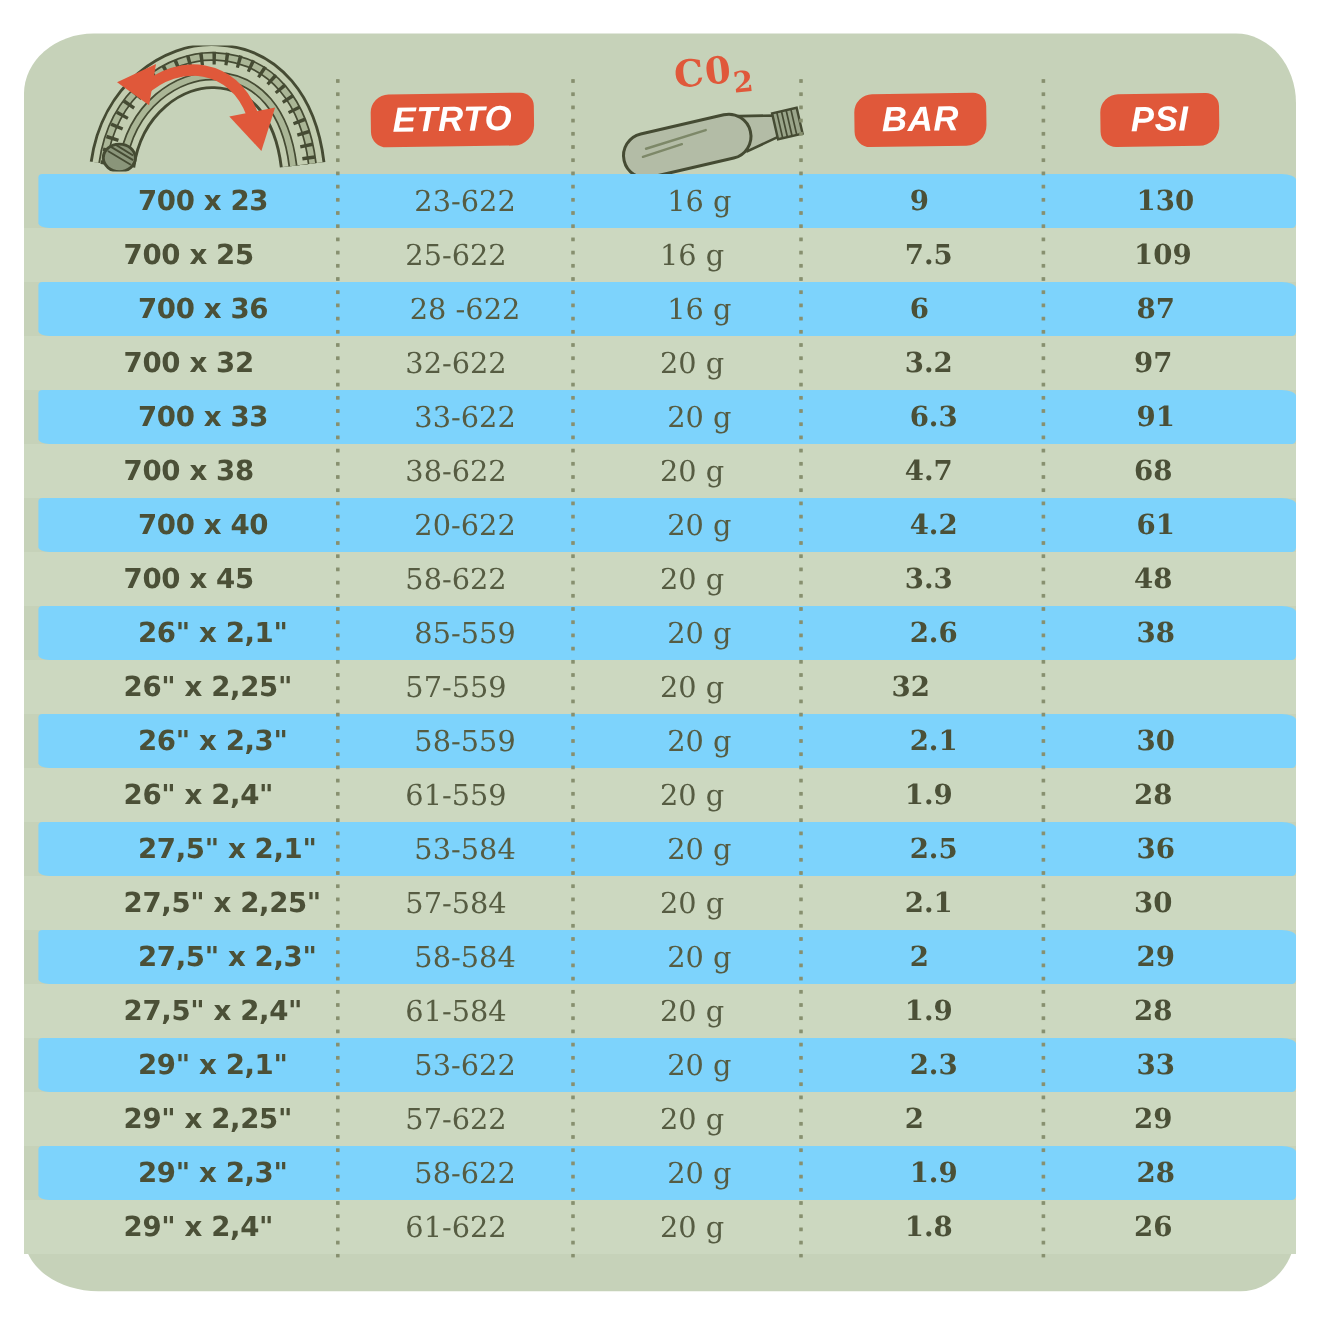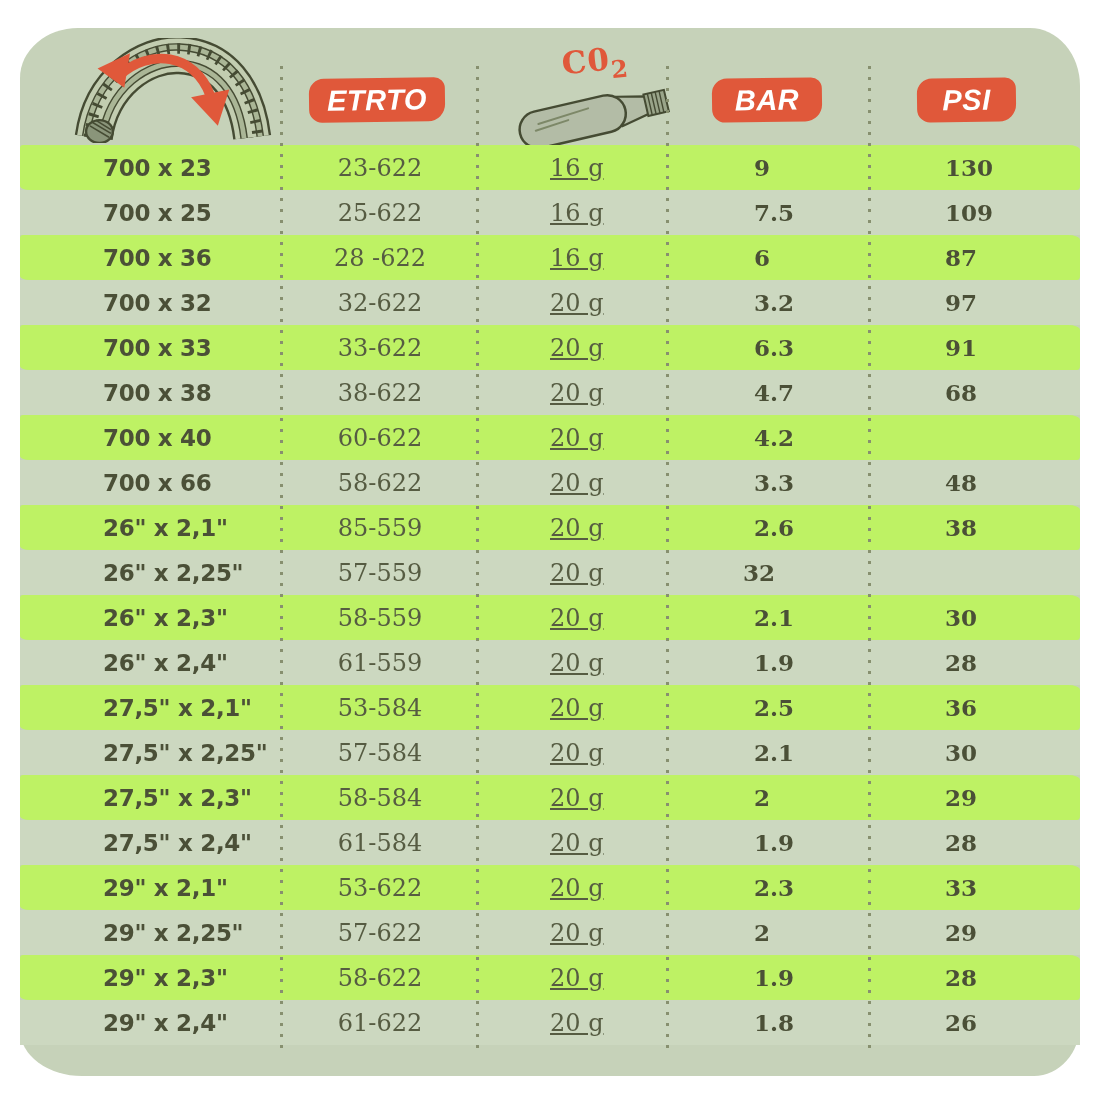--- a/index.html
+++ b/index.html
@@ -41,30 +41,30 @@
     transform:rotate(-6deg);letter-spacing:1px;
   }
   .co2-label sub{font-size:24px;position:relative;top:2px;}
 
   .tire-icon{position:absolute;left:52px;top:10px;}
   .co2-icon{position:absolute;left:490px;top:38px;}
 
   
   .rows{position:absolute;left:0;top:117px;width:100%;z-index:2;}
   .row{display:flex;height:45px;align-items:center;}
-  .row.dark{background:#bef264;border-radius:3px 12px 3px 9px / 3px 5px 4px 4px;}
+  .row.dark{background:#7dd3fc;border-radius:3px 12px 3px 9px / 3px 5px 4px 4px;margin-left:12px;}
   .row.light{background:#ccd8c0;}
 
   .cell{height:100%;display:flex;align-items:center;}
   .c-tire{width:262px;padding-left:83px;
           font:bold 23px "DejaVu Sans",sans-serif;letter-spacing:-0.3px;color:#4b5037;}
   .c-etrto{width:196px;justify-content:center;
            font:24px "DejaVu Serif",serif;color:#565c42;}
   .c-co2{width:190px;padding-left:72px;
-         font:24px "DejaVu Serif",serif;color:#565c42;text-decoration:underline;}
+         font:24px "DejaVu Serif",serif;color:#565c42;}
   .c-bar{width:202px;padding-left:86px;
          font:bold 23px "DejaVu Serif",serif;color:#4b5037;}
   .c-psi{width:210px;padding-left:75px;
          font:bold 23px "DejaVu Serif",serif;color:#4b5037;}
 </style>
 </head>
 <body>
 
 <div class="panel">
 
@@ -157,26 +157,27 @@
       </div>
       <div class="row light">
         <div class="cell c-tire">700 x 38</div>
         <div class="cell c-etrto">38-622</div>
         <div class="cell c-co2">20 g</div>
         <div class="cell c-bar">4.7</div>
         <div class="cell c-psi">68</div>
       </div>
       <div class="row dark">
         <div class="cell c-tire">700 x 40</div>
-        <div class="cell c-etrto">60-622</div>
+        <div class="cell c-etrto">20-622</div>
         <div class="cell c-co2">20 g</div>
         <div class="cell c-bar">4.2</div>
-      </div>
-      <div class="row light">
-        <div class="cell c-tire">700 x 66</div>
+        <div class="cell c-psi">61</div>
+      </div>
+      <div class="row light">
+        <div class="cell c-tire">700 x 45</div>
         <div class="cell c-etrto">58-622</div>
         <div class="cell c-co2">20 g</div>
         <div class="cell c-bar">3.3</div>
         <div class="cell c-psi">48</div>
       </div>
       <div class="row dark">
         <div class="cell c-tire">26" x 2,1"</div>
         <div class="cell c-etrto">85-559</div>
         <div class="cell c-co2">20 g</div>
         <div class="cell c-bar">2.6</div>

